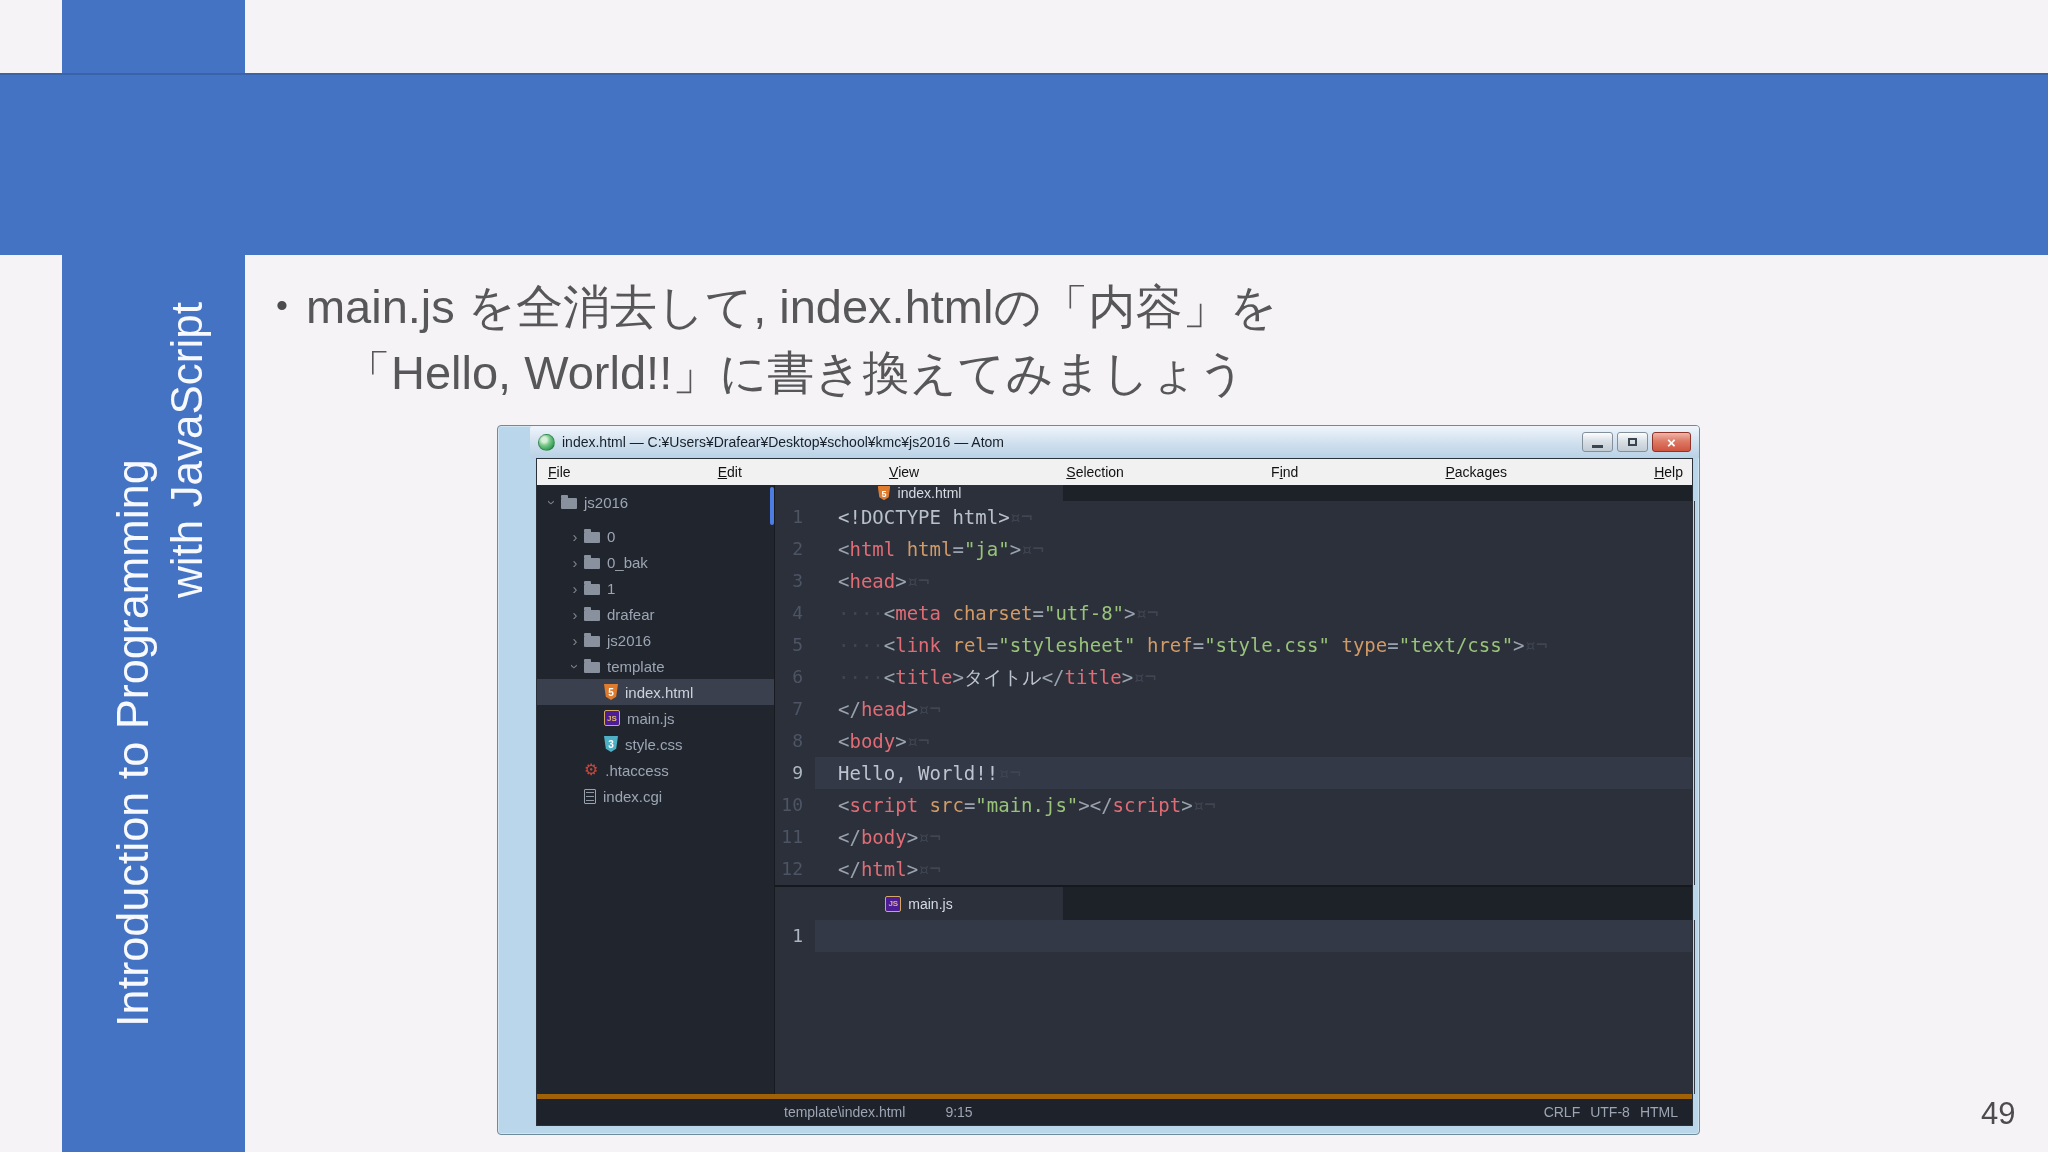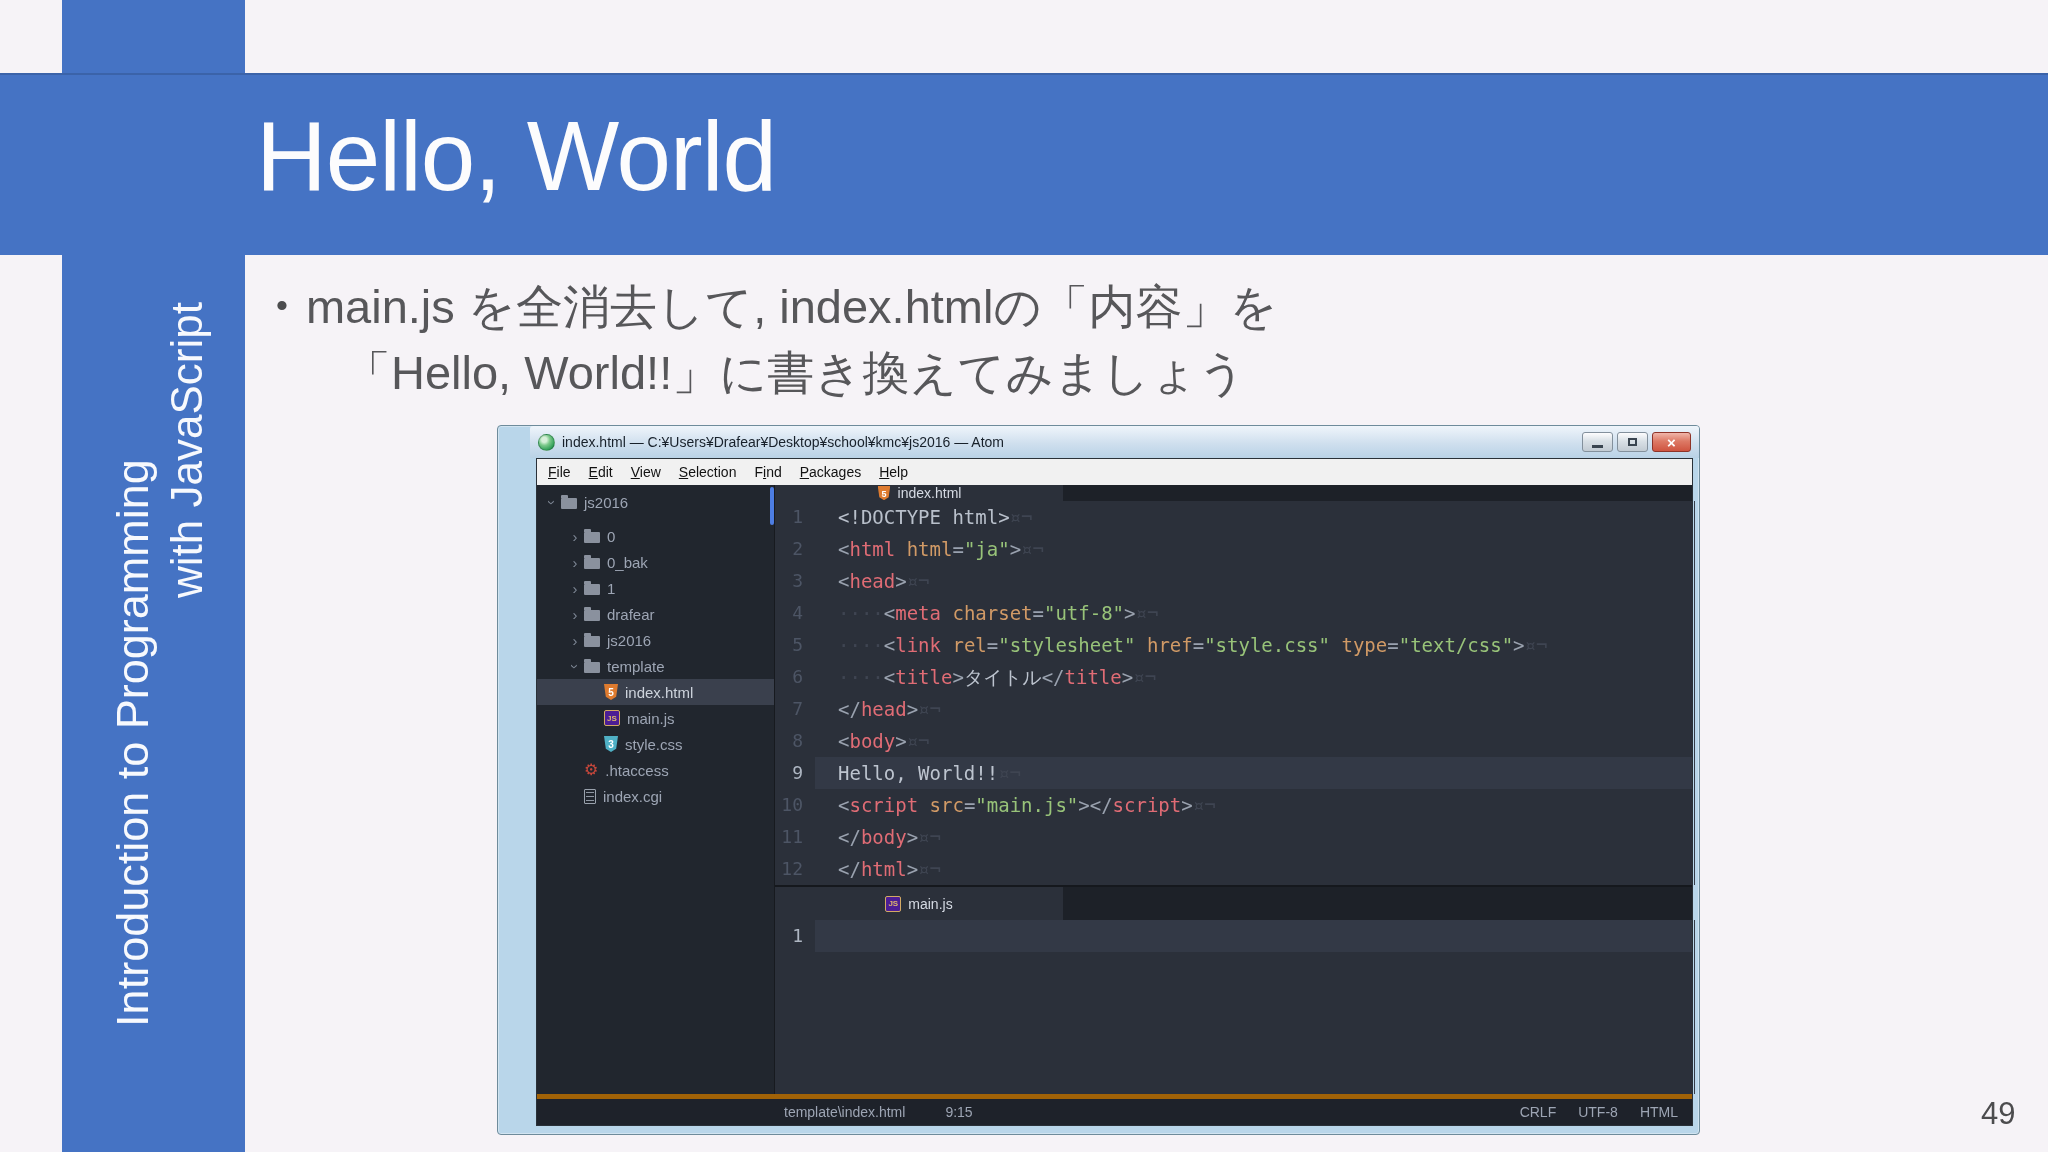--- a/index.html
+++ b/index.html
@@ -43,21 +43,21 @@
              background:linear-gradient(#f0b5a9,#dd7a66 45%,#cf5440);color:#fff;
              font-size:15px;font-weight:bold;line-height:1;}
   .glyph-min{width:11px;height:3px;background:#3a4550;margin-top:8px;}
   .glyph-max{width:9px;height:8px;border:2px solid #3a4550;box-sizing:border-box;}
 
   .win-body{flex:1;margin:0 6px;border:1px solid #2a3138;display:flex;flex-direction:column;
             min-height:0;background:#21252d;}
   .win-bottom-pad{flex:0 0 8px;}
 
   .menubar{flex:0 0 26px;background:#f1f1f1;display:flex;align-items:center;
-           font-size:14px;color:#111;padding-left:2px;}
+           font-size:14px;color:#111;padding-left:2px;justify-content:space-between;}
   .menu-item{padding:0 9px;}
   .menu-item u{text-decoration:underline;}
 
   .main-area{flex:1;display:flex;min-height:0;}
 
   
   .tree{flex:0 0 237px;background:#21262e;position:relative;padding-top:4px;
         font-size:15px;color:#9da5b4;overflow:hidden;}
   .tree::after{content:'';position:absolute;right:0;top:2px;width:4px;height:38px;
                background:#4d7de2;border-radius:2px;}
@@ -108,30 +108,29 @@
   .tok-pln{color:#b9c0cb;} .tok-tag{color:#e06c75;} .tok-attr{color:#d19a66;}
   .tok-str{color:#98c379;} .tok-pun{color:#9aa2af;} .tok-txt{color:#bdc4cf;}
   .tok-inv{color:#3f4552;} .tok-dot{color:#3f4552;}
 
   
   .statusbar{flex:0 0 31px;background:#1e222a;border-top:5px solid #a16207;display:flex;
              align-items:center;font-size:14px;color:#9da5b4;padding-right:14px;box-sizing:border-box;}
   .status-file{margin-left:247px;}
   .status-cursor{margin-left:40px;}
   .status-spacer{flex:1;}
-  .status-right{display:flex;gap:22px;}
+  .status-right{display:flex;gap:10px;}
 </style>
 </head>
 <body>
 
 <div id="stage">
   <div class="v-bar"></div>
   <div class="h-band"></div>
 
-  <div class="slide-title">Hello, World</div>
 
   <div class="side-line side-line1">Introduction to Programming</div>
   <div class="side-line side-line2">with JavaScript</div>
 
   <div class="bullet-line bullet-line2">「Hello, World!!」に書き換えてみましょう</div>
   <div class="bullet-line bullet-line1"><span class="bullet-dot">•</span><span>main.js を全消去して, index.htmlの「内容」を</span></div>
 
   <div class="page-num">49</div>
 
   <div class="atom-window">

